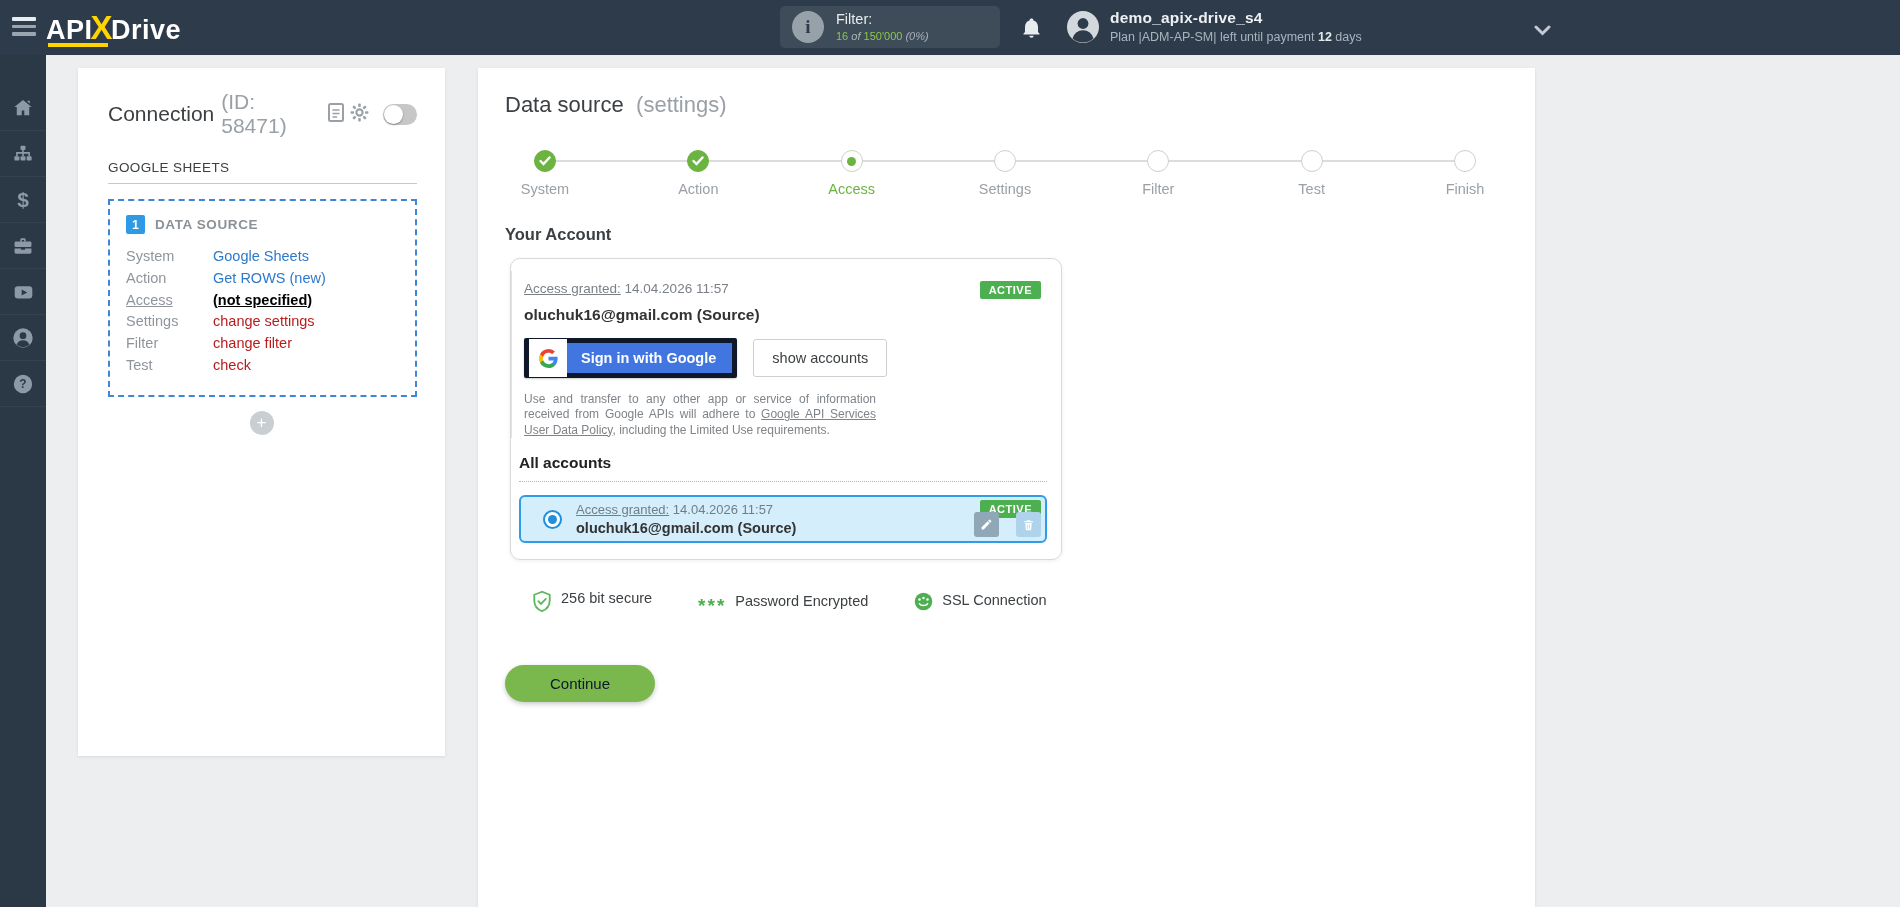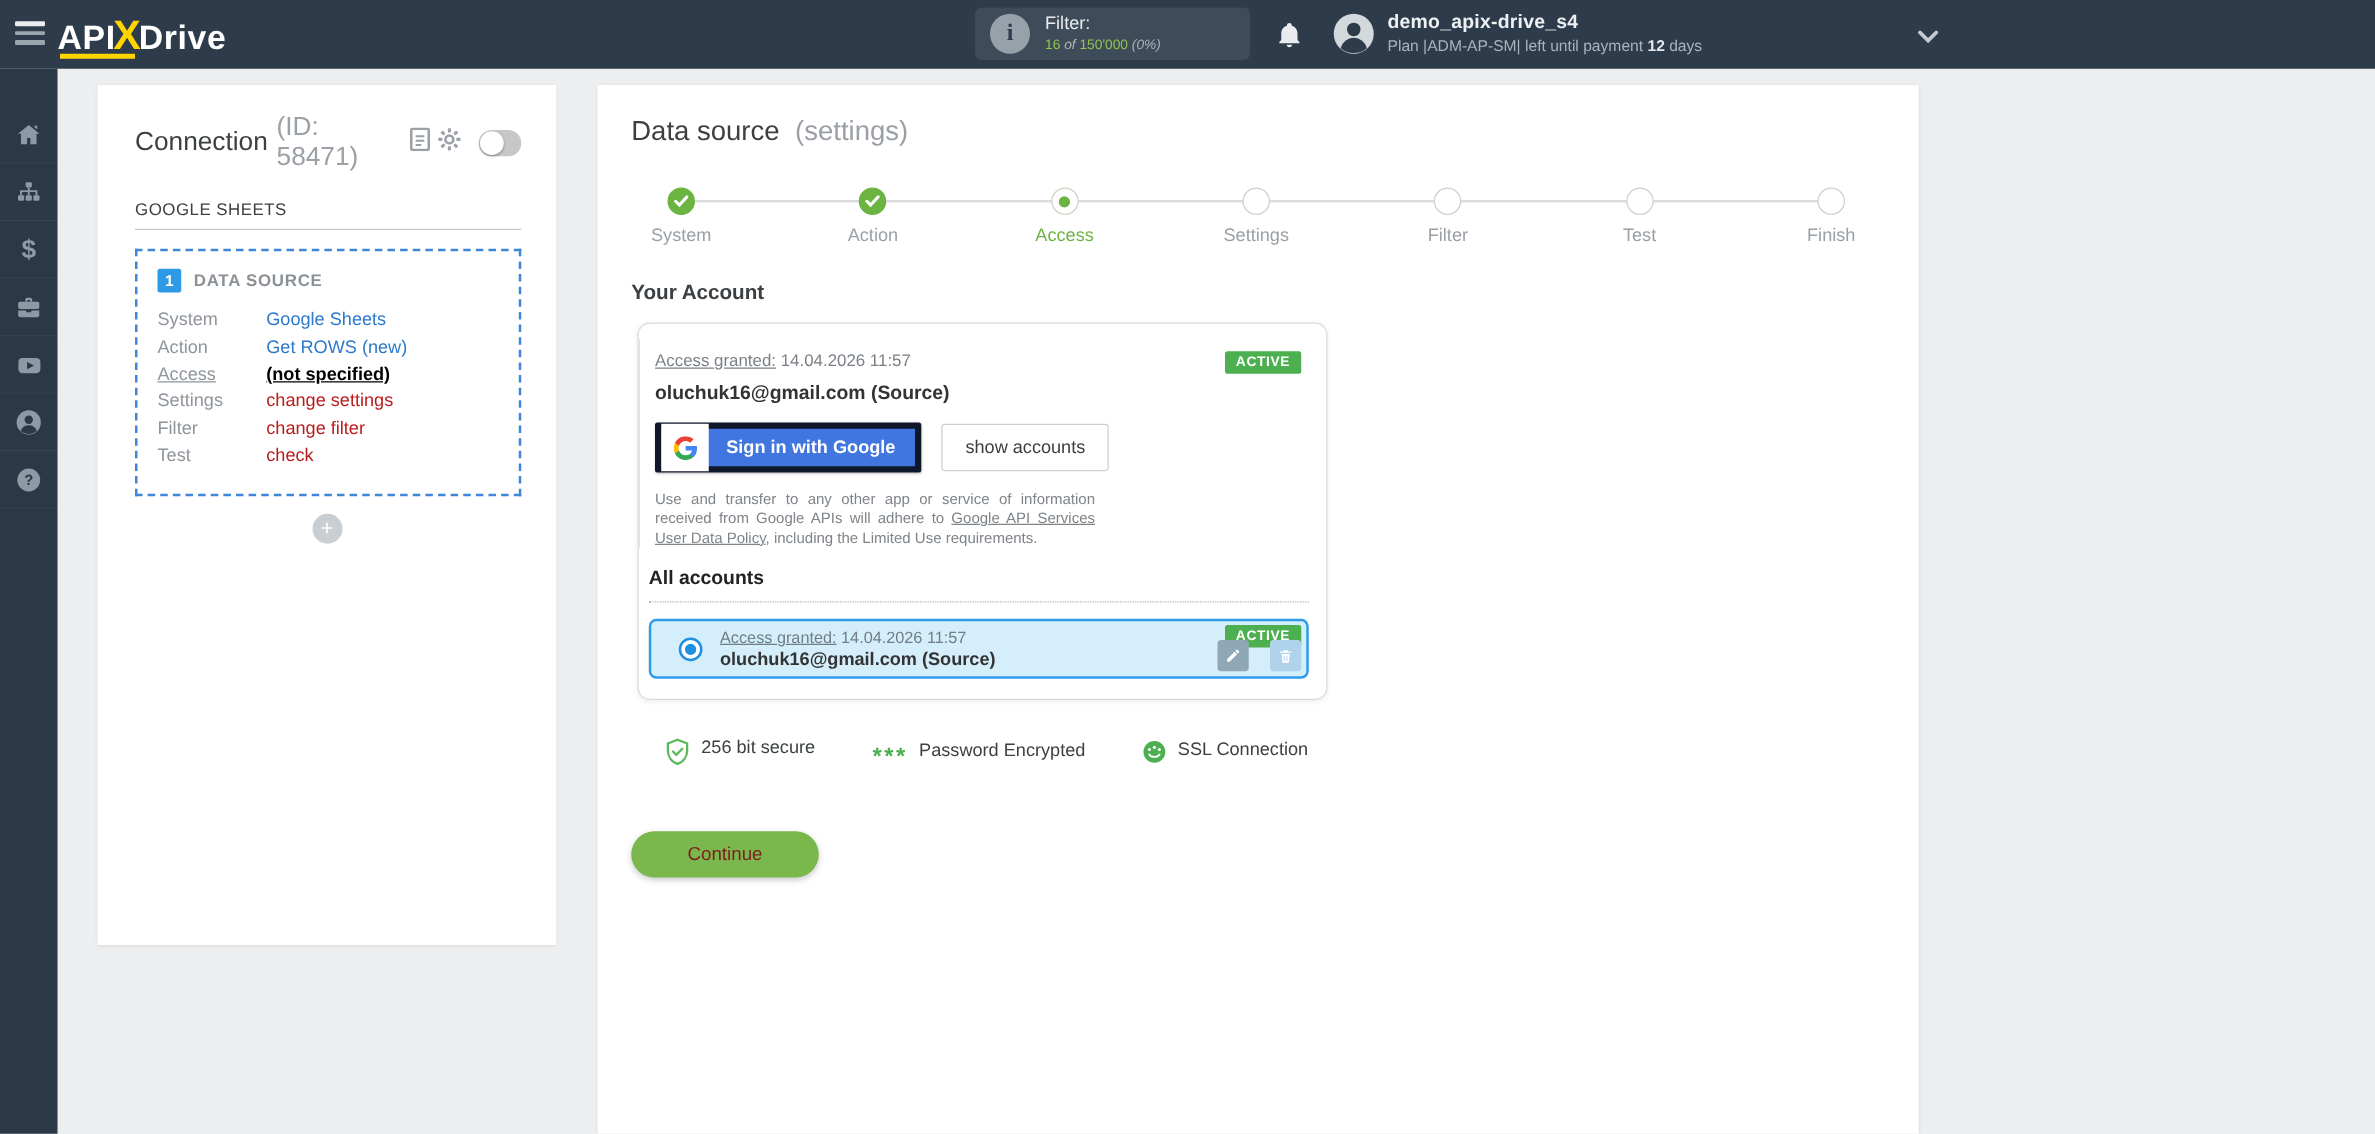--- a/index.html
+++ b/index.html
@@ -130,21 +130,21 @@
   .edit-btn { background:#90a7b7; }
   .del-btn { background:#aed3ea; }
 
   .features { margin:30px 0 0 54px; display:flex; align-items:center; }
   .feature { display:flex; align-items:flex-start; margin-right:46px; }
   .feature .f-ic { margin-right:9px; display:flex; align-items:center; }
   .feature .f-label { font-size:14.5px; color:#3c4043; }
   .stars { color:#4caf50; font-size:19px; font-weight:bold; letter-spacing:2px; line-height:10px; margin-top:8px; }
 
   .continue-btn { margin:52px 0 0 27px; width:150px; height:37px; background:#7ab84e; border:none; border-radius:19px;
-    color:#7f1d1d; font-size:15px; font-family:inherit; cursor:pointer; box-shadow:0 2px 5px rgba(0,0,0,.22); }
+    color:#0f172a; font-size:15px; font-family:inherit; cursor:pointer; box-shadow:0 2px 5px rgba(0,0,0,.22); }
 </style>
 </head>
 <body>
 
 <div class="topbar">
   <div class="burger">
       <span></span>
       <span></span>
       <span></span>
     </div>

